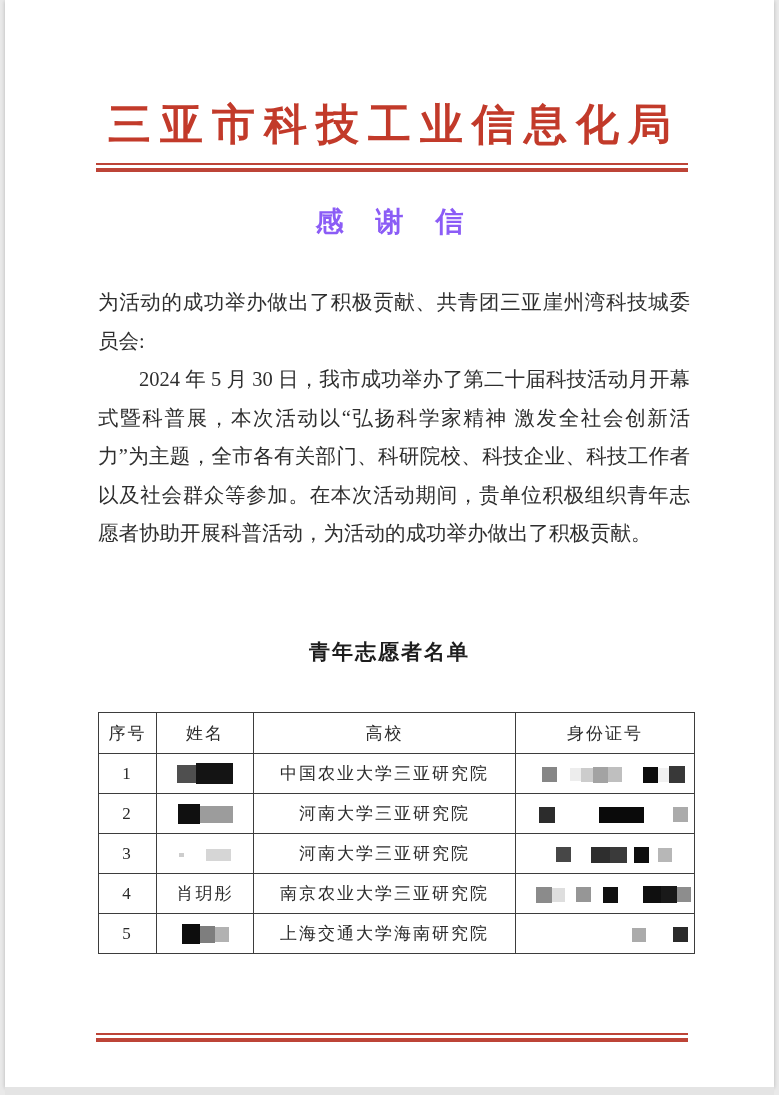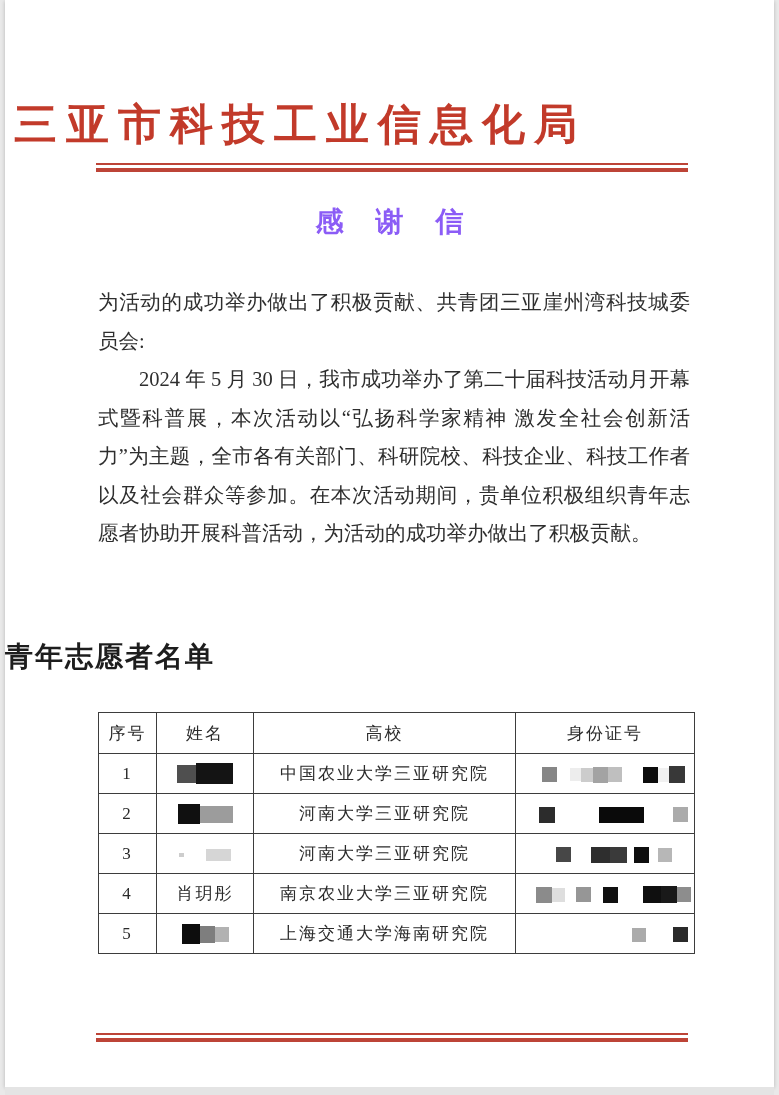--- a/index.html
+++ b/index.html
@@ -14,21 +14,21 @@
     width: 769px;
     height: 1087px;
     margin: 0 auto;
     background: #ffffff;
     box-shadow: 0 1px 4px rgba(0,0,0,0.22);
   }
   
   .letterhead {
     position: absolute;
     top: 96px; left: 0; right: 0;
-    text-align: left;
+    text-align: center;
     color: #c23a2a;
     font-size: 43px;
     font-weight: bold;
     letter-spacing: 9px;
     text-indent: 9px;
     white-space: nowrap;
   }
   .rule {
     position: absolute;
     left: 91px;
@@ -58,21 +58,22 @@
     font-size: 20.5px;
     line-height: 38.5px;
     color: #2e2e2e;
     text-align: justify;
   }
   .body-text p.indent { text-indent: 2em; }
   
   .table-title {
     position: absolute;
     top: 638px; left: 0; right: 0;
-    font-size: 28px;
+    text-align: center;
+    font-size: 21px;
     font-weight: bold;
     letter-spacing: 2px;
     color: #1d1d1d;
   }
   table.volunteers {
     position: absolute;
     top: 712px; left: 93px;
     width: 596px;
     border-collapse: collapse;
     table-layout: fixed;

